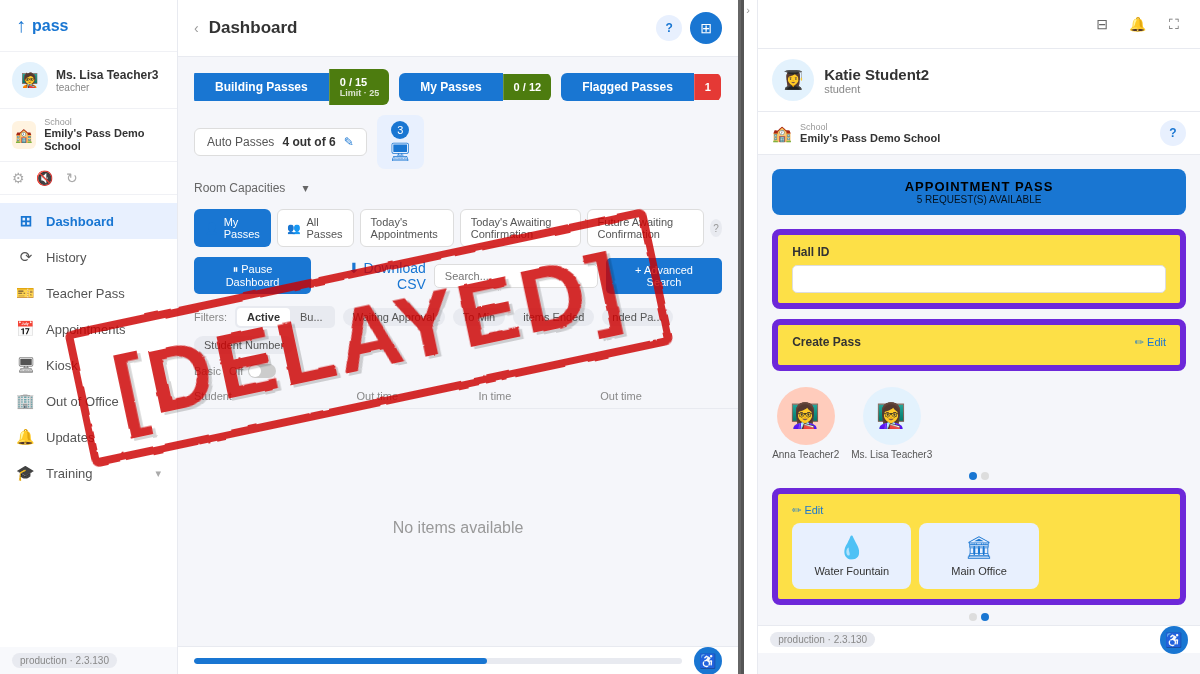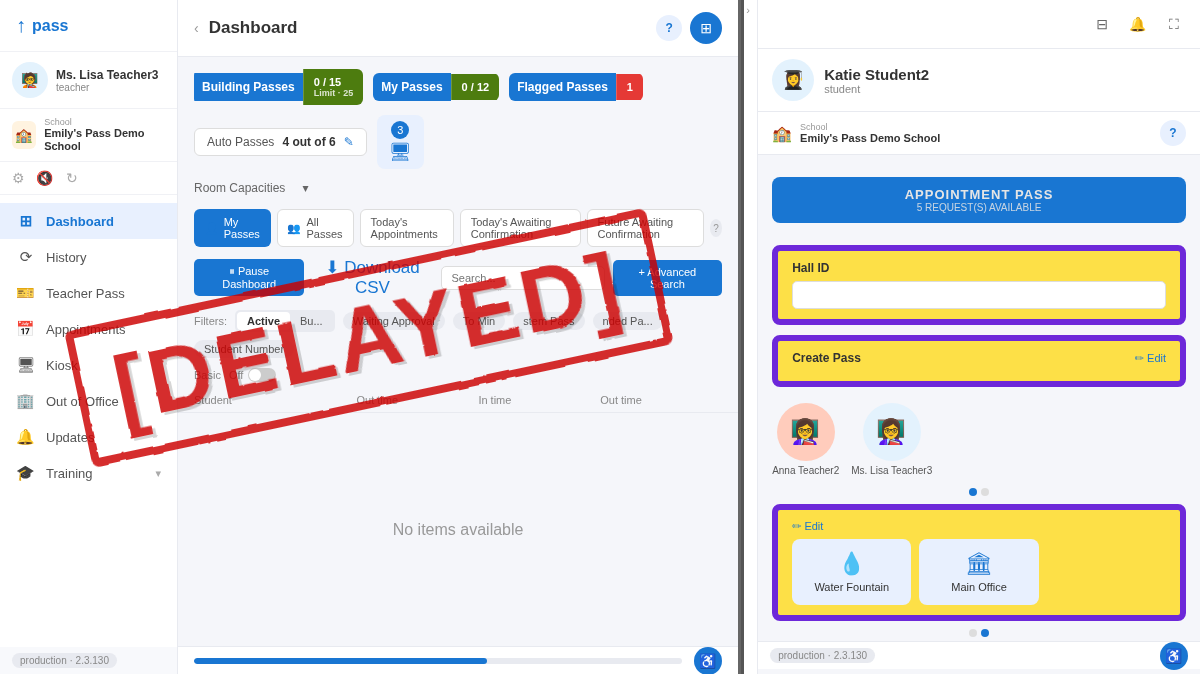--- a/index.html
+++ b/index.html
@@ -165,21 +165,21 @@
       display: flex;
       align-items: center;
       gap: 0;
       border-radius: 6px;
       overflow: hidden;
       cursor: pointer;
     }
     .stat-label-part {
       background: #1976d2;
       color: white;
-      padding: 7px 8px;
+      padding: 7px 21px;
       font-size: 12px;
       font-weight: 600;
     }
     .stat-count-part {
       background: #4d7c0f;
       color: white;
       padding: 7px 10px;
       font-size: 11px;
       font-weight: 600;
       border-left: 1px solid rgba(255,255,255,0.2);
@@ -280,23 +280,23 @@
       border-radius: 5px;
       padding: 6px 12px;
       font-size: 11px;
       cursor: pointer;
       display: flex; align-items: center; gap: 5px;
     }
     .download-btn {
       background: none;
       border: none;
       color: #1976d2;
-      font-size: 17px;
-      cursor: pointer;
-      display: flex; align-items: center; gap: 4px;
+      font-size: 14px;
+      cursor: pointer;
+      display: flex; align-items: center; gap: 4px; text-align: right;
     }
     .search-bar {
       flex: 1;
       border: 1px solid #ddd;
       border-radius: 5px;
       padding: 5px 10px;
       font-size: 11px;
       background: white;
     }
     .adv-search-btn {
@@ -506,23 +506,23 @@
       background: #fff;
       padding: 8px 14px;
       display: flex;
       align-items: center;
       gap: 8px;
       border-bottom: 1px solid #e8eaf0;
     }
 
     .appointment-banner {
       background: #1976d2;
-      color: #e5e5e5;
+      color: #000000;
       padding: 10px 14px;
-      margin: 22px 14px;
+      margin: 14px 14px;
       border-radius: 8px;
       text-align: center;
     }
     .appt-title { font-size: 13px; font-weight: 700; letter-spacing: 1px; }
     .appt-sub { font-size: 10px; opacity: 0.85; }
 
     .section-card {
       background: #fde047;
       margin: 0 14px 10px;
       border-radius: 8px;
@@ -792,21 +792,21 @@
     </div>
 
     <div class="filters-row">
       <span class="filter-label">Filters:</span>
       <div class="filter-tabs">
         <span class="filter-tab active">Active</span>
         <span class="filter-tab">Bu...</span>
       </div>
       <span class="filter-chip">Waiting Approval</span>
       <span class="filter-chip">To Min</span>
-      <span class="filter-chip">stem Pass</span>
+      <span class="filter-chip">items Ended</span>
       <span class="filter-chip">nded Pa...</span>
       <span class="filter-chip">Student Number</span>
     </div>
     <div class="filters-row">
       <span class="filter-label">Basic</span>
       <div class="toggle-off">
         <span>Off</span>
         <div class="toggle-pill"></div>
       </div>
     </div>

